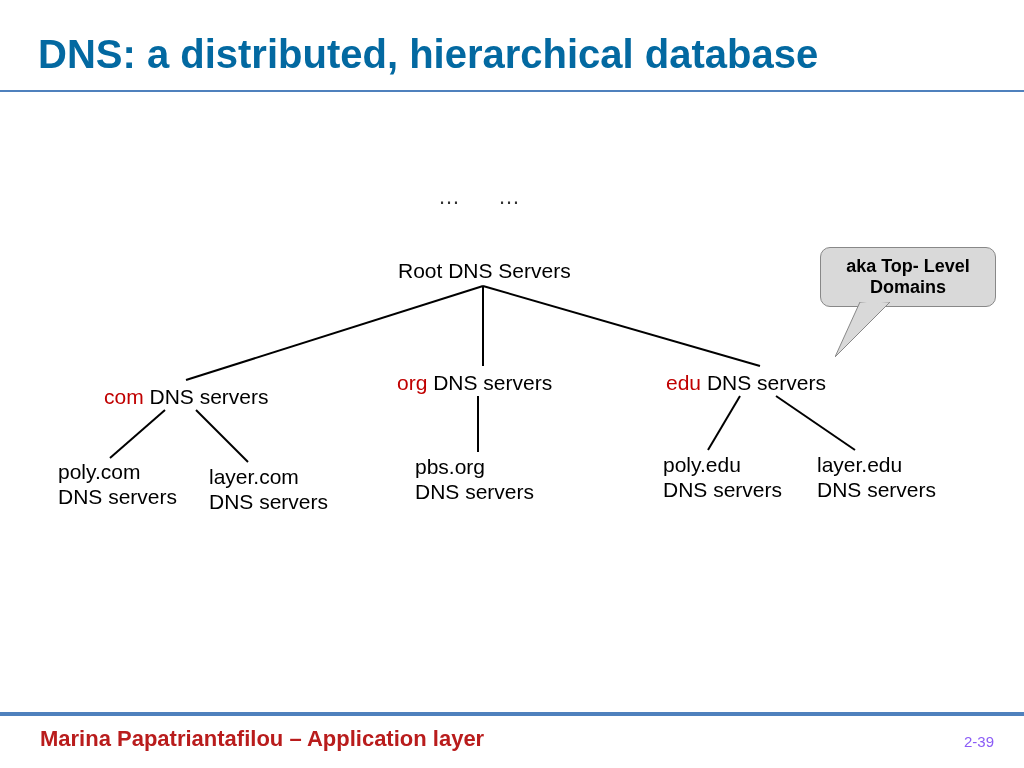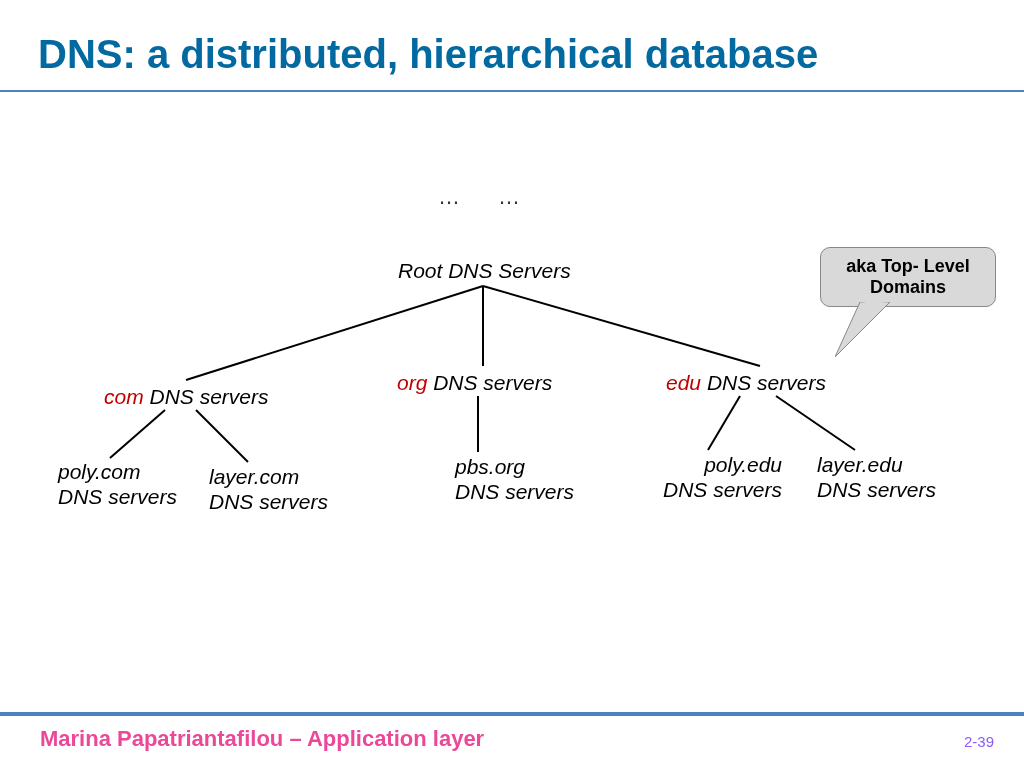--- a/index.html
+++ b/index.html
@@ -31,21 +31,20 @@
     position: absolute;
     font-size: 22px;
     color: #333;
   }
   .node {
     position: absolute;
     font-size: 21px;
     color: #000;
     text-align: left;
     line-height: 1.2;
-    font-style: italic;
   }
   .node .tld {
     color: #c00000;
   }
   .callout-box {
     position: absolute;
     background: #d9d9d9;
     border: 1px solid #888;
     border-radius: 10px;
     padding: 8px 14px;
@@ -64,21 +63,21 @@
     width: 1024px;
     height: 4px;
     background: #4f81bd;
   }
   .footer-text {
     position: absolute;
     bottom: 16px;
     left: 40px;
     font-size: 22px;
     font-weight: bold;
-    color: #ec4899;
+    color: #b91c1c;
   }
   .page-num {
     position: absolute;
     bottom: 18px;
     right: 30px;
     font-size: 15px;
     color: #8b5cf6;
   }
   svg.lines {
     position: absolute;
@@ -115,25 +114,25 @@
 </div>
 
 <div class="node" style="left:58px; top:459px;">
   <span>poly.com</span><br>
   <span>DNS servers</span>
 </div>
 <div class="node" style="left:209px; top:464px;">
   <span>layer.com</span><br>
   <span>DNS servers</span>
 </div>
-<div class="node" style="left:455px; top:454px;">
+<div class="node" style="left:415px; top:454px;">
   <span>pbs.org</span><br>
   <span>DNS servers</span>
 </div>
-<div class="node" style="left:663px; top:452px;text-align:right;">
+<div class="node" style="left:663px; top:452px;">
   <span>poly.edu</span><br>
   <span>DNS servers</span>
 </div>
 <div class="node" style="left:817px; top:452px;">
   <span>layer.edu</span><br>
   <span>DNS servers</span>
 </div>
 
 <div class="callout-box" style="left:820px; top:247px; width:176px;">
   <span>aka Top- Level</span><br>

